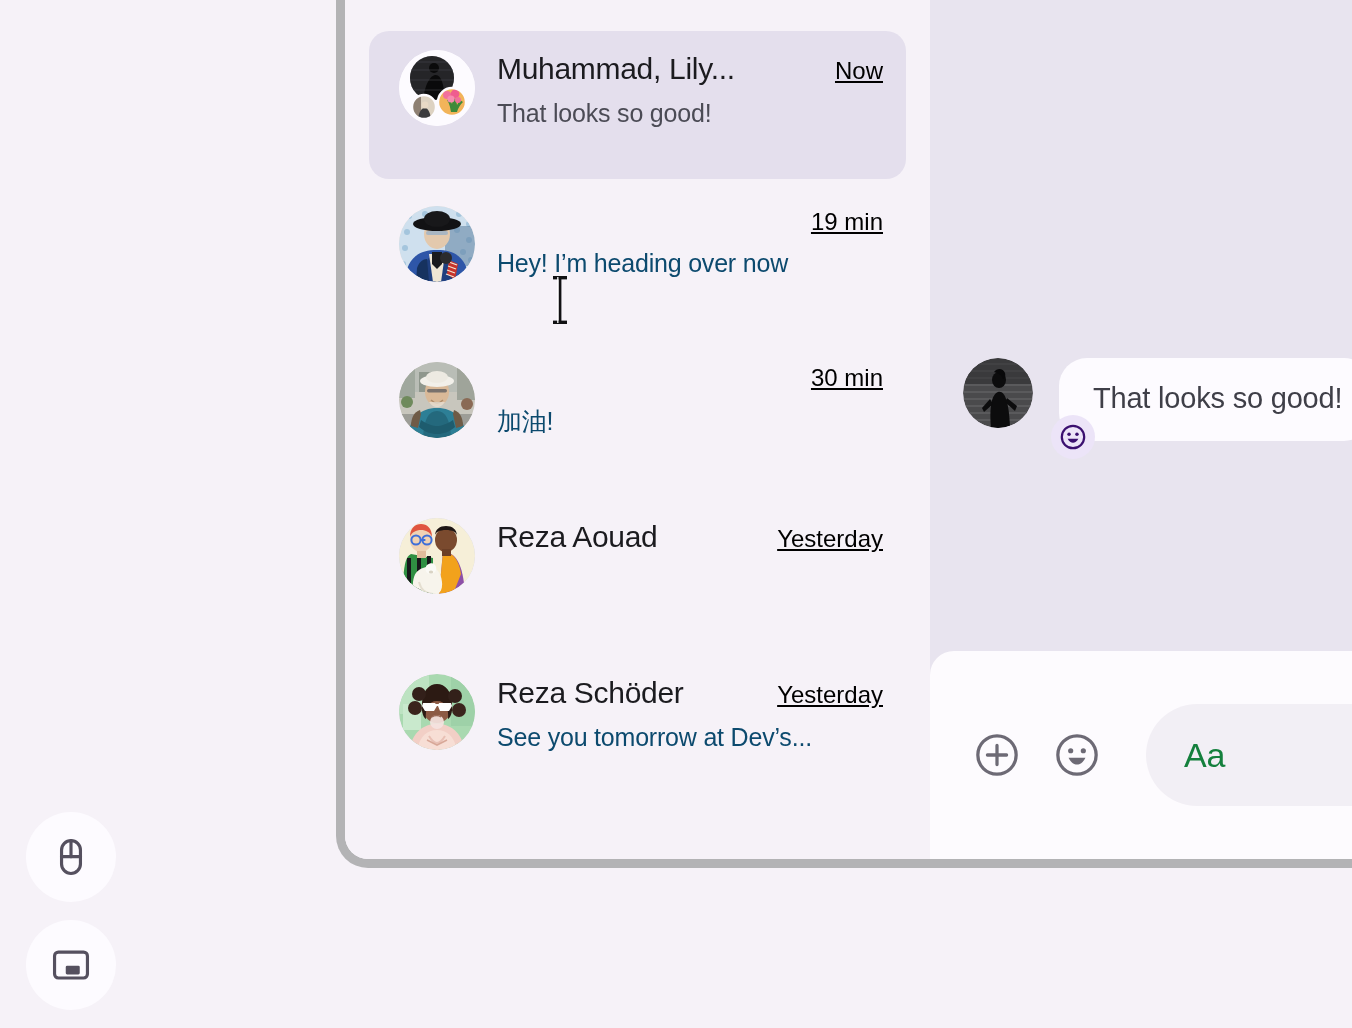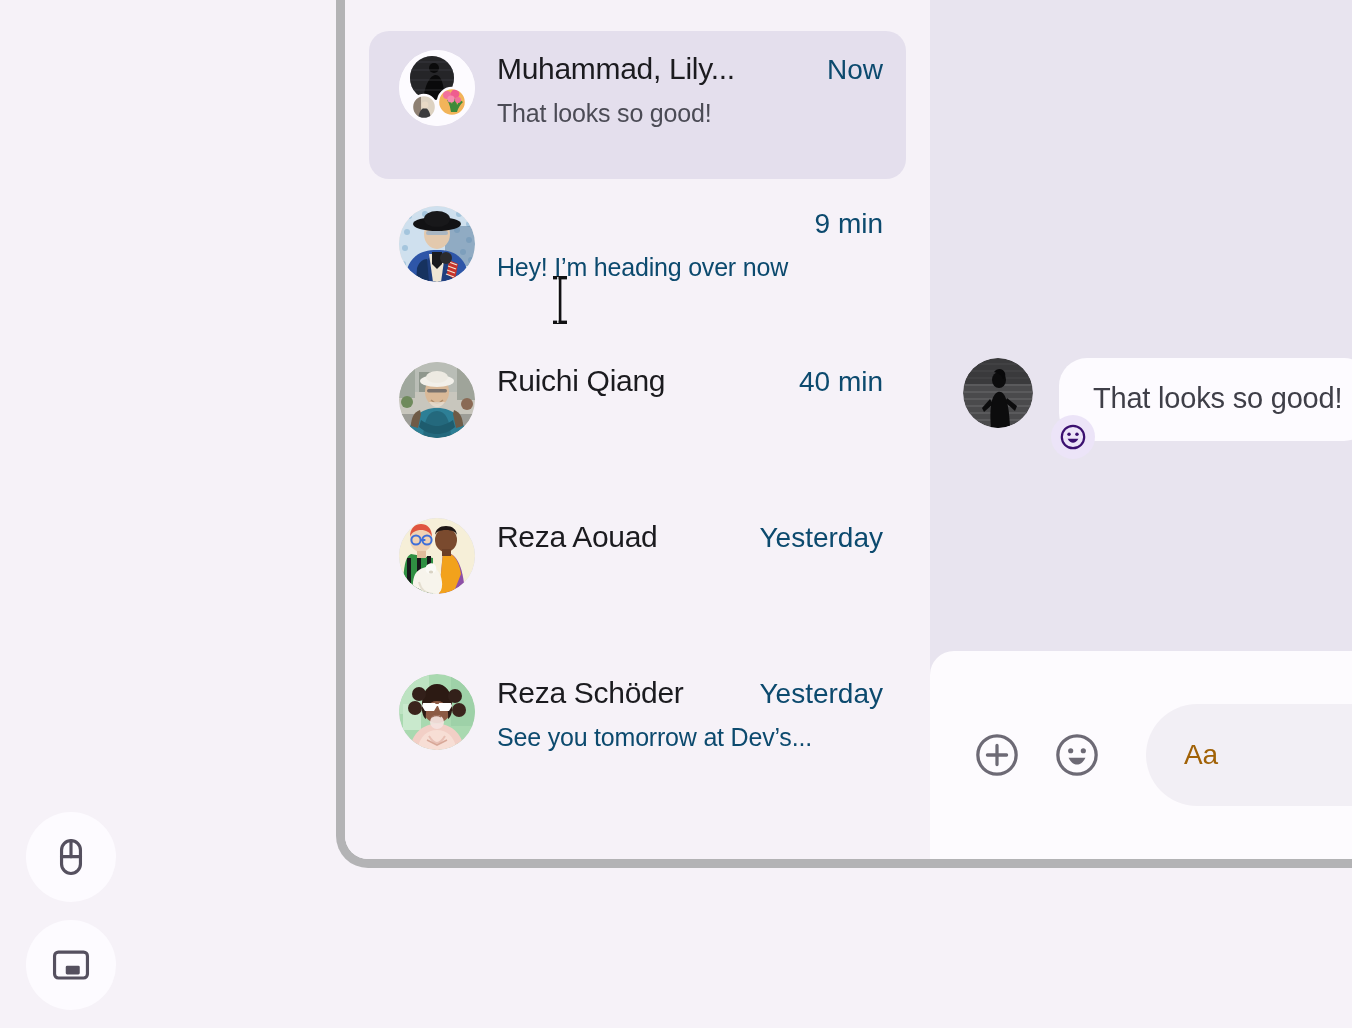--- a/index.html
+++ b/index.html
@@ -72,25 +72,26 @@
     align-items: baseline;
     gap: 14px;
   }
   .conv-name {
     font-size: 30px;
     color: #1b1b1f;
     letter-spacing: -0.3px;
     white-space: nowrap;
   }
   .conv-time {
-    font-size: 28px;
-    color: #0c4a6e;
+    font-size: 24px;
+    color: #000000;
     white-space: nowrap;
     margin-left: auto;
     padding-right: 2px;
+    text-decoration: underline;
   }
   .conv-snippet {
     margin-top: 13px;
     font-size: 25px;
     color: #0c4a6e;
     white-space: nowrap;
     letter-spacing: -0.2px;
   }
   .conv-item.selected .conv-snippet { color: #4b4b55; }
 
@@ -154,22 +155,22 @@
     flex: 1 1 auto;
     height: 102px;
     background: #f2eff5;
     border-radius: 51px;
     display: flex;
     align-items: center;
     padding-left: 38px;
     margin-left: 12px;
   }
   .comp-placeholder {
-    font-size: 28px;
-    color: #a16207;
+    font-size: 34px;
+    color: #15803d;
     letter-spacing: -0.2px;
   }
 
   
   .float-btns {
     position: absolute;
     left: 26px; bottom: 18px;
     display: flex;
     flex-direction: column;
     gap: 18px;
@@ -291,21 +292,21 @@
                   <path d="M50 54l9 4-3 16-8-6z" fill="#c7342c"></path>
                   <path d="M50 56l8 3M49 60l8 3M48 64l8 3M47 68l8 3" stroke="#efe6d4" stroke-width="1.3"></path>
                   <circle cx="47" cy="52" r="6" fill="#2b2b2e"></circle>
                   <path d="M18 62c2-6 6-9 10-9l2 23H17z" fill="#16325f"></path>
                 </g>
               </svg>
             </div>
           </div>
           <div class="conv-body">
             <div class="conv-top">
-              <span class="conv-time">9 min</span>
+              <span class="conv-time">19 min</span>
             </div>
             <div class="conv-snippet">Hey! I’m heading over now</div>
           </div>
         </div>
 
         <div class="conv-item">
           <div class="avatar-wrap">
             <div class="avatar">
               <svg viewBox="0 0 76 76">
                 <defs>
@@ -333,23 +334,23 @@
                   <ellipse cx="38" cy="15" rx="11" ry="6" fill="#edeae2"></ellipse>
                   <rect x="28" y="27" width="20" height="3.5" rx="1.7" fill="#5f5f62" opacity=".8"></rect>
                   <path d="M32 38c2 2 4 3 6 3s4-1 6-3" stroke="#b08e6c" stroke-width="1.4" fill="none"></path>
                   <path d="M30 40c3 4 5 5 8 5s5-1 8-5" fill="#e8e4dc" opacity=".7"></path>
                 </g>
               </svg>
             </div>
           </div>
           <div class="conv-body">
             <div class="conv-top">
-              <span class="conv-name">Ruichi Qiang</span>
-              <span class="conv-time">40 min</span>
-            </div>
+              <span class="conv-time">30 min</span>
+            </div>
+            <div class="conv-snippet">加油!</div>
           </div>
         </div>
 
         <div class="conv-item">
           <div class="avatar-wrap">
             <div class="avatar">
               <svg viewBox="0 0 76 76">
                 <defs>
                     <clipPath id="zA">
                       <circle cx="38" cy="38" r="38"></circle>

